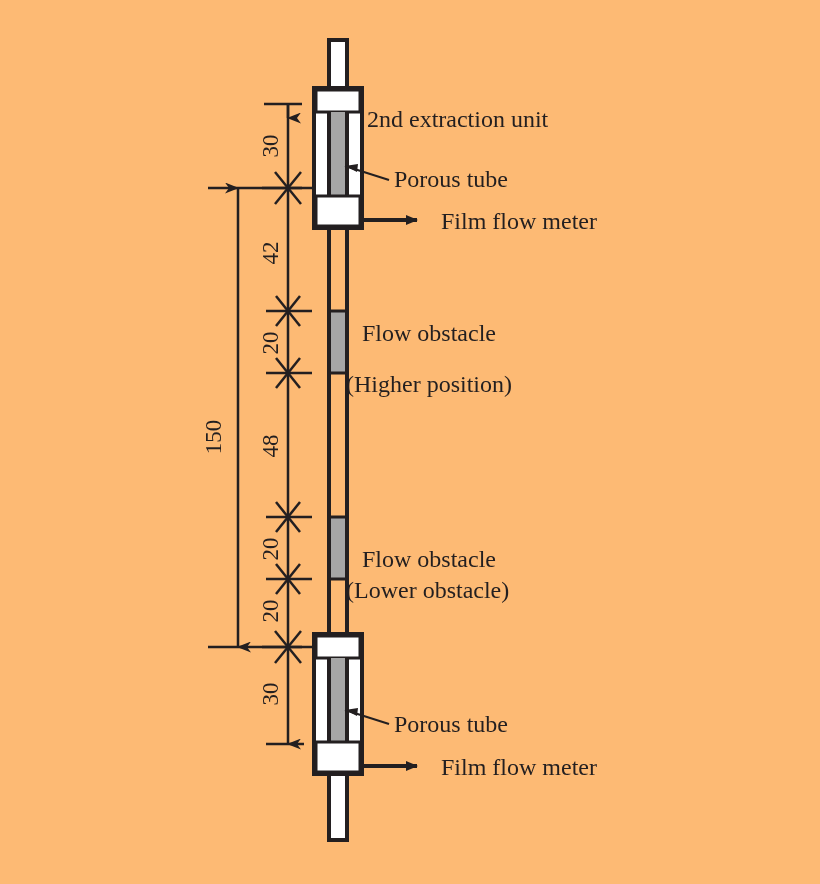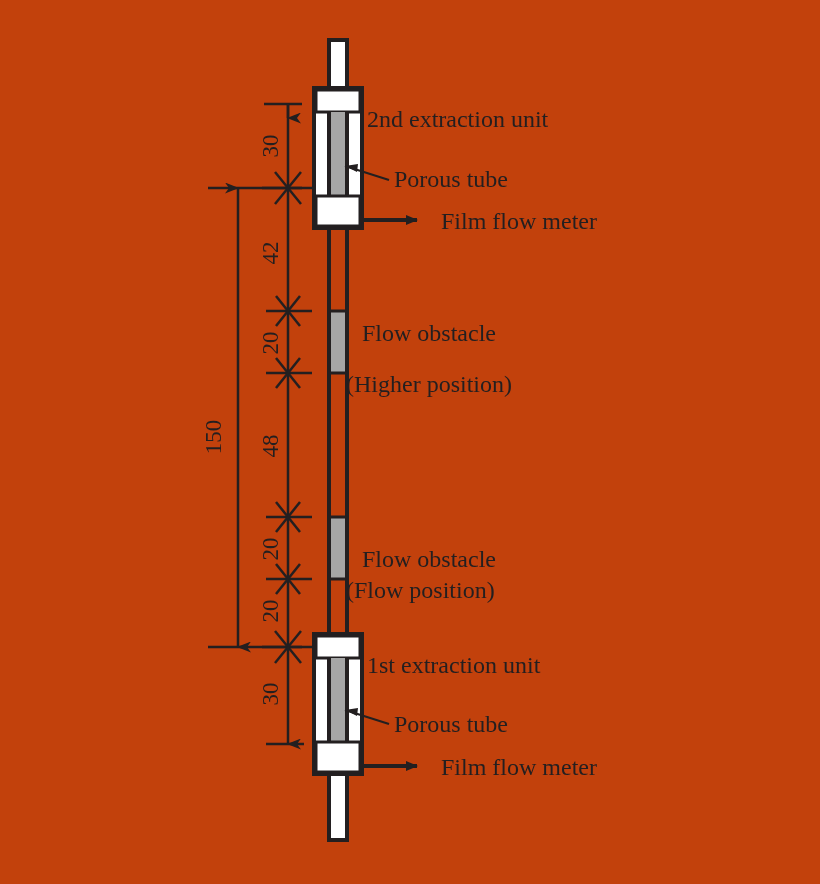--- a/index.html
+++ b/index.html
@@ -12,21 +12,21 @@
     width: 820px;
     height: 884px;
     font-family: "Liberation Serif", "DejaVu Serif", serif;
     color: #231f20;
     overflow: hidden;
   }
   #stage {
     position: relative;
     width: 820px;
     height: 884px;
-    background: #c2410c;
+    background: #fdba74;
   }
   #diagram {
     position: absolute;
     left: 0;
     top: 0;
     width: 820px;
     height: 884px;
     display: block;
   }
   .lbl {
@@ -182,23 +182,22 @@
   <div class="lbl" style="left:367px; top:105px;">2nd extraction unit</div>
 
   <div class="lbl" style="left:394px; top:165px;">Porous tube</div>
 
   <div class="lbl" style="left:441px; top:207px;">Film flow meter</div>
 
   <div class="lbl" style="left:362px; top:319px;">Flow obstacle</div>
   <div class="lbl" style="left:346px; top:370px;">(Higher position)</div>
 
   <div class="lbl" style="left:362px; top:545px;">Flow obstacle</div>
-  <div class="lbl" style="left:346px; top:576px;">(Flow position)</div>
-
-  <div class="lbl" style="left:367px; top:651px;">1st extraction unit</div>
+  <div class="lbl" style="left:346px; top:576px;">(Lower obstacle)</div>
+
 
   <div class="lbl" style="left:394px; top:710px;">Porous tube</div>
 
   <div class="lbl" style="left:441px; top:753px;">Film flow meter</div>
 
   <div class="dim-num" style="left:194px; top:424px; width:40px; text-align:center;">150</div>
 
   <div class="dim-num" style="left:251px; top:133px; width:40px; text-align:center;">30</div>
 
   <div class="dim-num" style="left:251px; top:240px; width:40px; text-align:center;">42</div>

